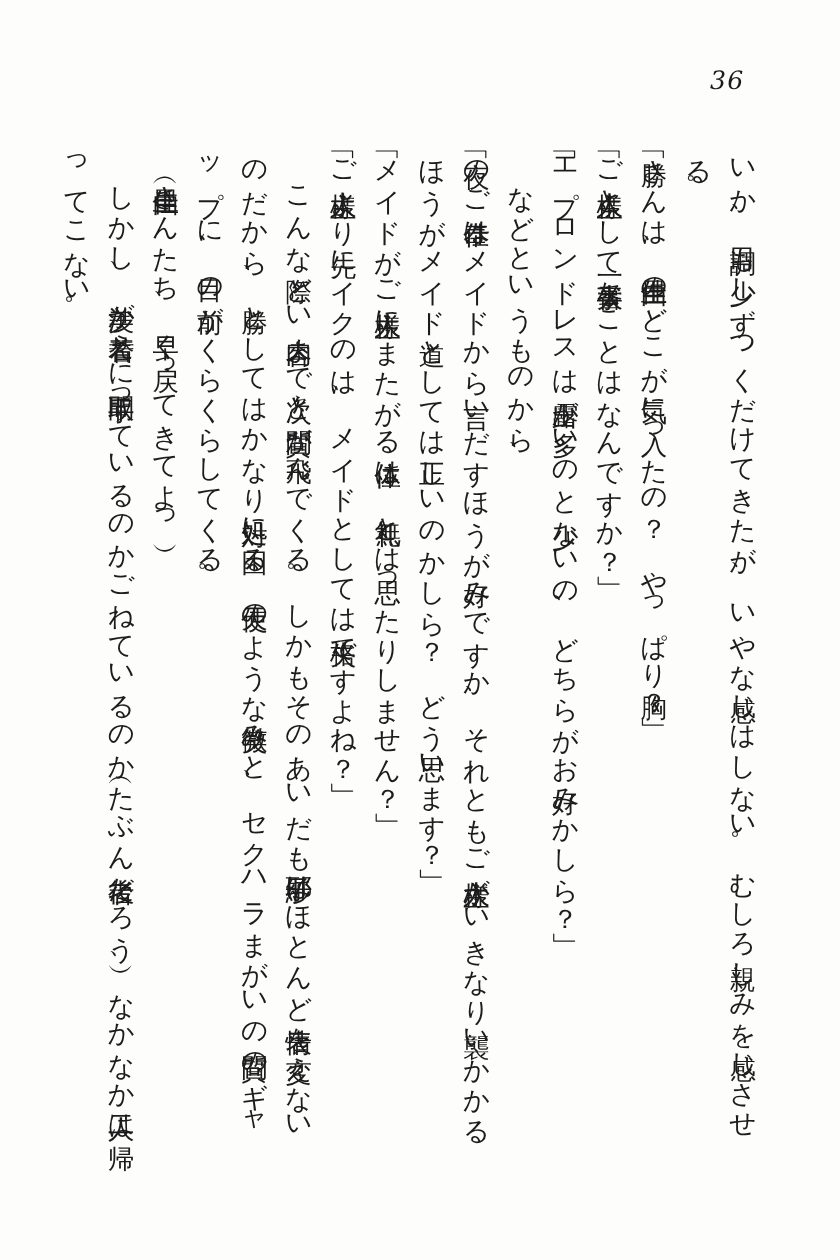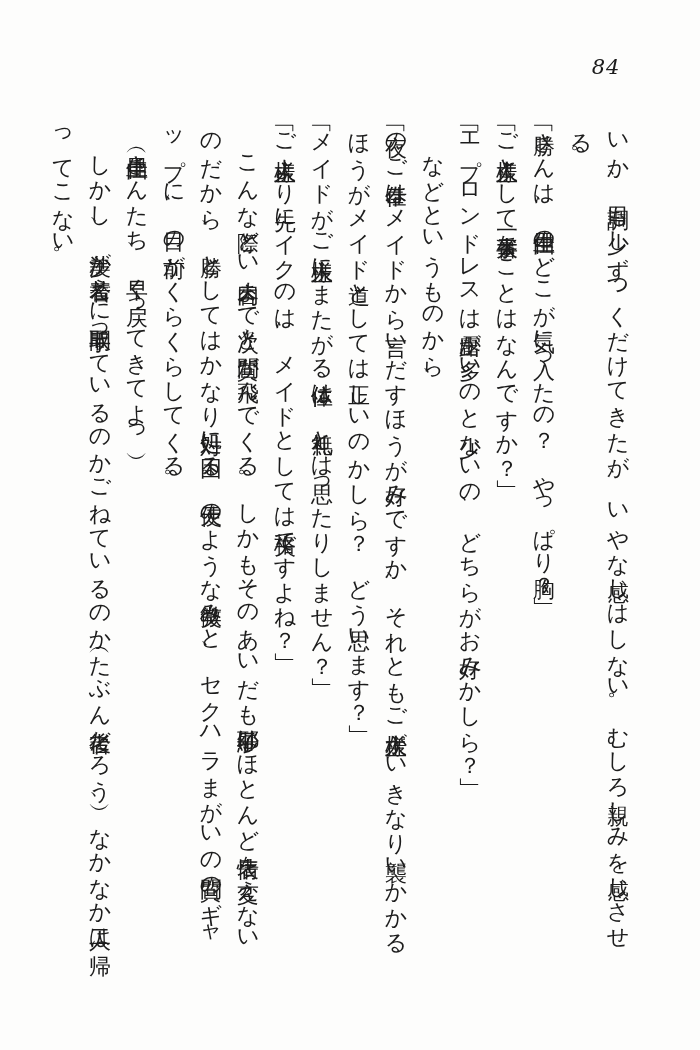--- a/index.html
+++ b/index.html
@@ -48,21 +48,21 @@
   }
   .text-block p.indent {
     text-indent: 1em;
   }
 </style>
 </head>
 <body>
 
 <div class="page">
 
-  <div class="page-number">84</div>
+  <div class="page-number">36</div>
 
   <div class="text-block">
     <p>いか、口調も少しずつくだけてきたが、いやな感じはしない。むしろ親しみを感じさせる。</p>
     <p>「勝さんは、由佳里のどこが気に入ったの？　やっぱり胸？」</p>
     <p>「ご主人様として一番大事なことはなんですか？」</p>
     <p>「エプロンドレスは露出が多いのと少ないの、どちらがお好みかしら？」</p>
     <p class="indent">などというものから、</p>
     <p>「夜のご奉仕はメイドから言いだすほうが好みですか、それともご主人様がいきなり襲いかかるほうがメイド道としては正しいのかしら？　どう思います？」</p>
     <p>「メイドがご主人様にまたがる体位は、無礼とは思ったりしません？」</p>
     <p>「ご主人様より先にイクのは、メイドとしては失格ですよね？」</p>

